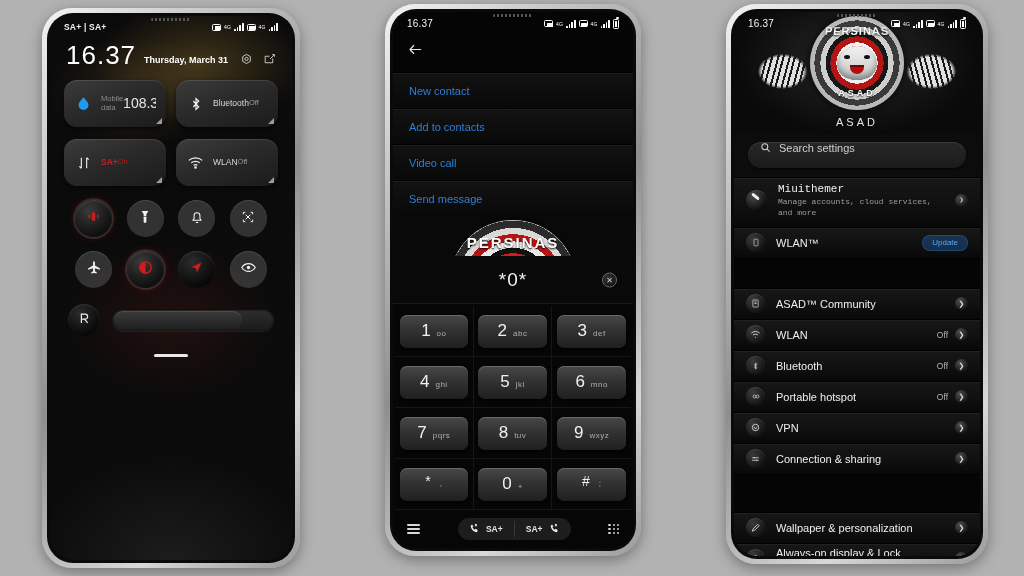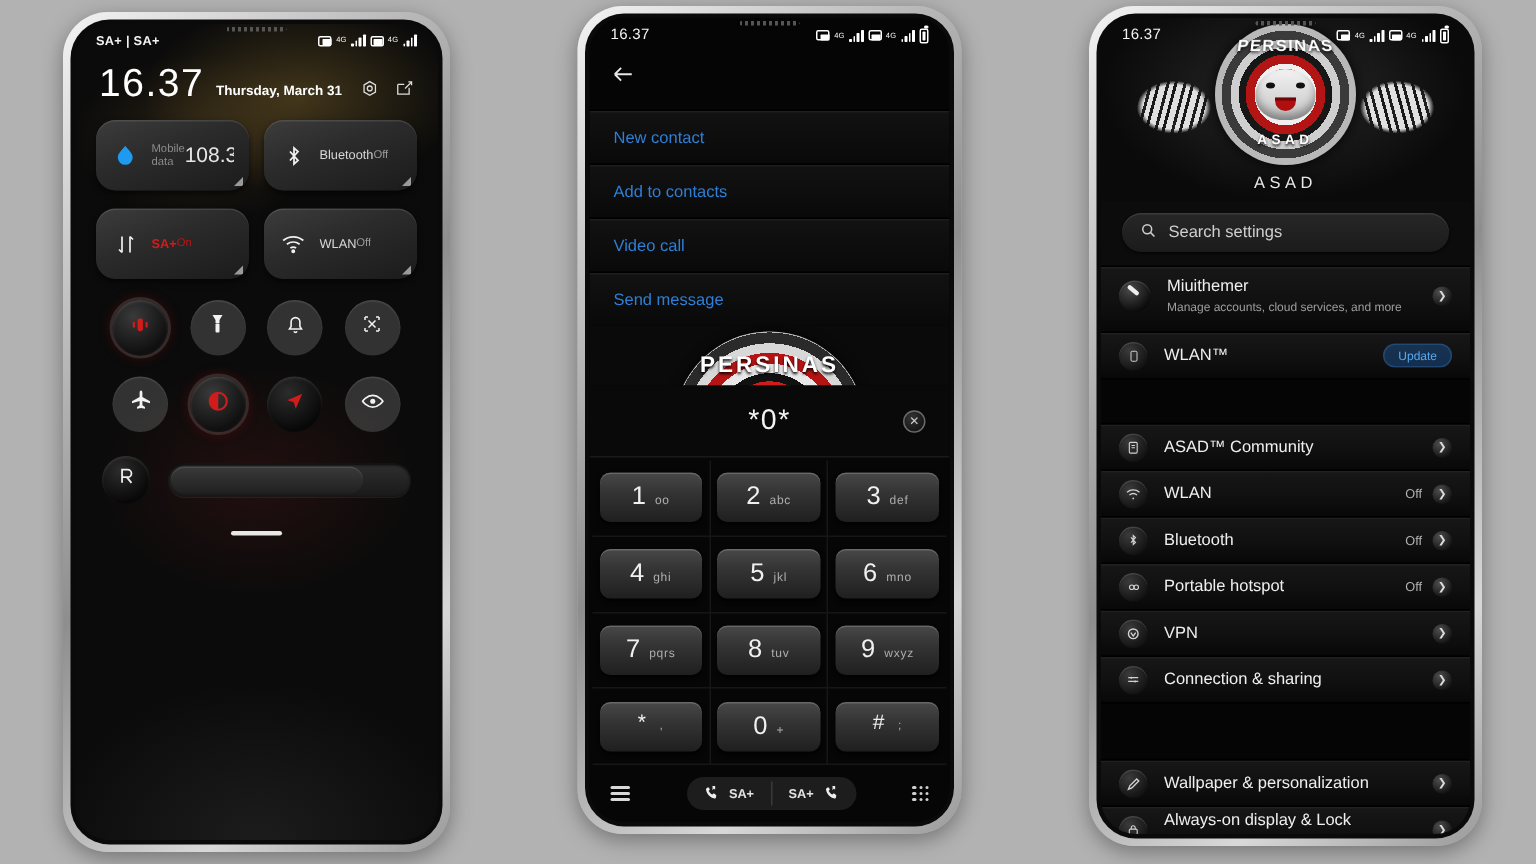--- a/index.html
+++ b/index.html
@@ -272,32 +272,32 @@
   .hero-caption {
     position:absolute; bottom:6px; left:0; right:0; text-align:center;
     color:#e7e7e7; font-size:11px; letter-spacing:3px; font-weight:500;
     text-shadow: 0 1px 3px #000;
   }
   .search-wrap { background:#0c0c0c; padding: 8px 14px 9px 14px; }
   .search-box {
     height: 26px; border-radius: 14px;
     background: linear-gradient(180deg,#272727,#1b1b1b);
     box-shadow: inset 0 1px 0 rgba(255,255,255,.09), 0 1px 2px rgba(0,0,0,.7);
-    display:flex; align-items:center; gap: 8px; padding: 0 12px;
+    display:flex; gap: 8px; padding: 0 12px;
     color:#cfcfcf; font-size:11px;
   }
   .set-list { flex:1; overflow:hidden; }
   .set-row {
     display:flex; align-items:center; gap:11px;
     padding: 0 12px; min-height: 31px;
     background: linear-gradient(180deg,#171717 0%,#101010 55%,#080808 100%);
     border-top: 1px solid #000;
     box-shadow: inset 0 1px 0 rgba(255,255,255,.045);
   }
-  .set-row.tall { min-height: 44px; padding-top:4px; padding-bottom:8px; }
+  .set-row.tall { min-height: 44px; padding-top:4px; padding-bottom:8px;font-family:Liberation Mono, monospace; }
   .set-ic {
     width: 19px; height:19px; flex:none; border-radius:50%;
     background: radial-gradient(circle at 36% 30%, #3b3b3b, #131313 74%);
     box-shadow: inset 0 1px 0 rgba(255,255,255,.12);
     display:flex; align-items:center; justify-content:center;
   }
   .set-ic.knob {
     background: radial-gradient(circle at 35% 28%, #4a4a4a, #0a0a0a 76%);
     width: 21px; height:21px; position:relative;
   }

